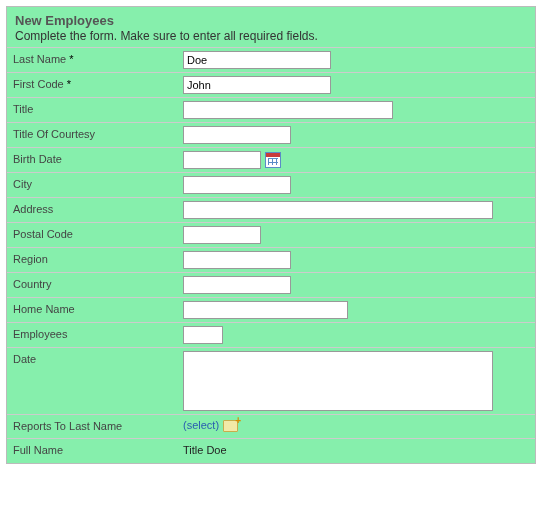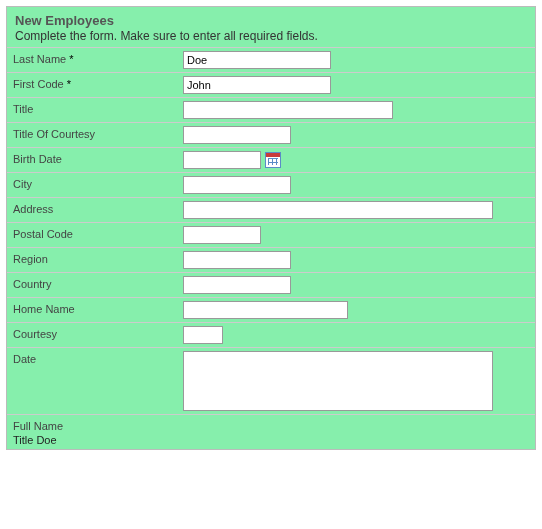--- a/index.html
+++ b/index.html
@@ -3,21 +3,21 @@
 <meta charset="utf-8">
 <style>
 * { box-sizing: border-box; margin: 0; padding: 0; }
 body { font-family: Tahoma, Arial, sans-serif; font-size: 11px; background: #fff; padding: 6px; width: 542px; }
 .panel { border: 1px solid #bbb; background: #86efac; }
 .hdr { padding: 6px 8px 4px; }
 .title { font-weight: bold; color: #555; font-size: 13px; }
 .instr { color: #333; font-size: 12px; margin-top: 1px; }
 .rows { border-top: 1px solid #ccc; }
 .row { display: flex; align-items: flex-start; border-bottom: 1px solid #ccc; padding: 3px 6px; min-height: 24px; }
-.row:last-child { border-bottom: none; flex-direction: column; }
+.row:last-child { border-bottom: none; }
 .lbl { width: 170px; color: #444; padding-top: 2px; flex-shrink: 0; }
 .req { color: #000; }
 .ctl { flex: 1; display: flex; align-items: center; gap: 4px; }
 input[type=text] { font: inherit; border: 1px solid #999; padding: 1px 3px; height: 18px; }
 textarea { font: inherit; border: 1px solid #999; padding: 2px 3px; resize: none; }
 .w-150 { width: 148px; }
 .w-110 { width: 108px; }
 .w-80 { width: 78px; }
 .w-40 { width: 40px; }
 .w-160 { width: 165px; }
@@ -116,33 +116,40 @@
     </div>
 
     <div class="row">
       <div class="lbl">Home Name</div>
       <div class="ctl">
           <input type="text" class="w-160" value="" style="">
         </div>
     </div>
 
     <div class="row">
-      <div class="lbl">Courtesy</div>
+      <div class="lbl">Employees</div>
       <div class="ctl">
           <input type="text" class="w-40" value="" style="">
         </div>
     </div>
 
     <div class="row">
       <div class="lbl">Date</div>
       <div class="ctl">
           <textarea class="w-full" style="height: 60px;"></textarea>
         </div>
     </div>
 
+    <div class="row">
+      <div class="lbl">Reports To Last Name</div>
+      <div class="ctl">
+        <span class="link-sel">(select)</span>
+        <span class="ic-lookup"></span>
+      </div>
+    </div>
 
 
     <div class="row">
       <div class="lbl">Full Name</div>
       <div class="ctl">
           <span class="readonly">Title Doe</span>
         </div>
     </div>
 
   </div>

